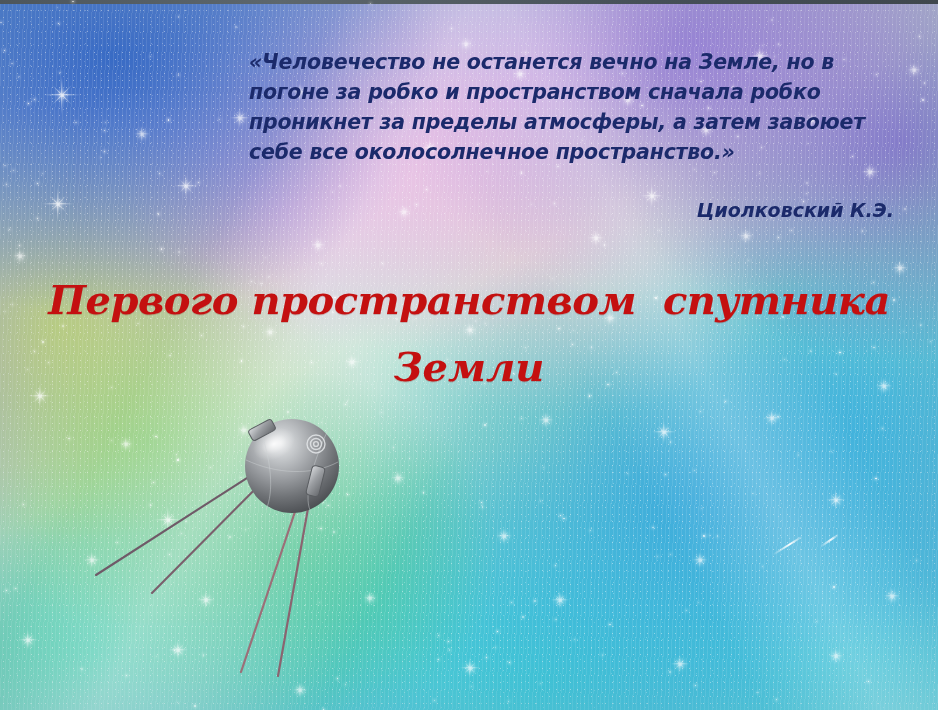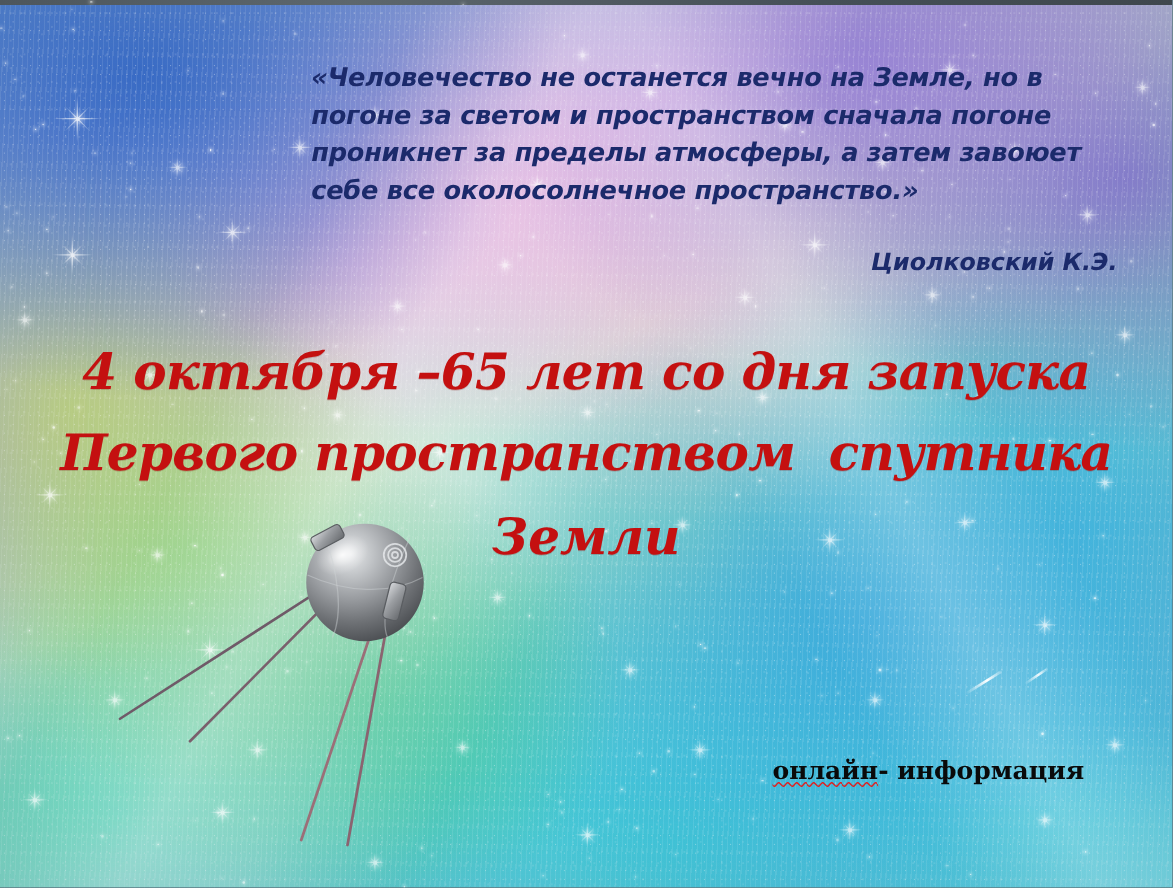--- a/index.html
+++ b/index.html
@@ -752,25 +752,24 @@
       <div class="dot" style="left:762.1px;top:44.7px;width:1.4px;height:1.4px;opacity:0.38"></div>
       <div class="dot" style="left:777.6px;top:43.9px;width:0.9px;height:0.9px;opacity:0.64"></div>
       <div class="dot" style="left:202.9px;top:654.1px;width:1.5px;height:1.5px;opacity:0.49"></div>
       <div class="dot" style="left:771.1px;top:216.5px;width:1.2px;height:1.2px;opacity:0.68"></div>
       <div class="dot" style="left:243.0px;top:326.2px;width:0.8px;height:0.8px;opacity:0.86"></div>
       <div class="dot" style="left:777.0px;top:415.9px;width:1.6px;height:1.6px;opacity:0.61"></div>
       <div class="streak" style="left:770px;top:545px;width:34px;transform:rotate(-32deg);"></div>
       <div class="streak" style="left:818px;top:540px;width:22px;transform:rotate(-34deg);opacity:.9"></div>
     </div>
 
-  <div id="quote">«Человечество не останется вечно на Земле, но в погоне за светом и пространством сначала погоне проникнет за пределы атмосферы, а затем завоюет себе все околосолнечное пространство.»</div>
+  <div id="quote">«Человечество не останется вечно на Земле, но в погоне за робко и пространством сначала робко проникнет за пределы атмосферы, а затем завоюет себе все околосолнечное пространство.»</div>
   <div id="quote-author">Циолковский К.Э.</div>
 
   <div id="headline">
-    <span class="hl l1">4 октября –65 лет со дня запуска</span>
     <span class="hl l2">Первого пространством  спутника</span>
     <span class="hl l3">Земли</span>
   </div>
 
   <svg id="sputnik" viewBox="0 0 360 300">
     <defs>
       <radialGradient id="ballShade" cx="38%" cy="26%" r="78%">
         <stop offset="0%" stop-color="#e6e8ea"></stop>
         <stop offset="22%" stop-color="#c3c6c9"></stop>
         <stop offset="48%" stop-color="#9a9da1"></stop>
@@ -813,15 +812,14 @@
     </g>
 
     <g>
       <rect x="189" y="24" width="26" height="12" rx="3" fill="url(#boxShade)" stroke="#5a5d61" stroke-width="1" transform="rotate(-28 202 30)"></rect>
     </g>
     <g>
       <rect x="249" y="66" width="13" height="30" rx="3.5" fill="url(#boxShade)" stroke="#5a5d61" stroke-width="1" transform="rotate(14 255 81)"></rect>
     </g>
   </svg>
 
-  <div id="footnote"><span class="misspelled">онлайн</span><span>- информация</span></div>
 
 </div>
 
 </body></html>

